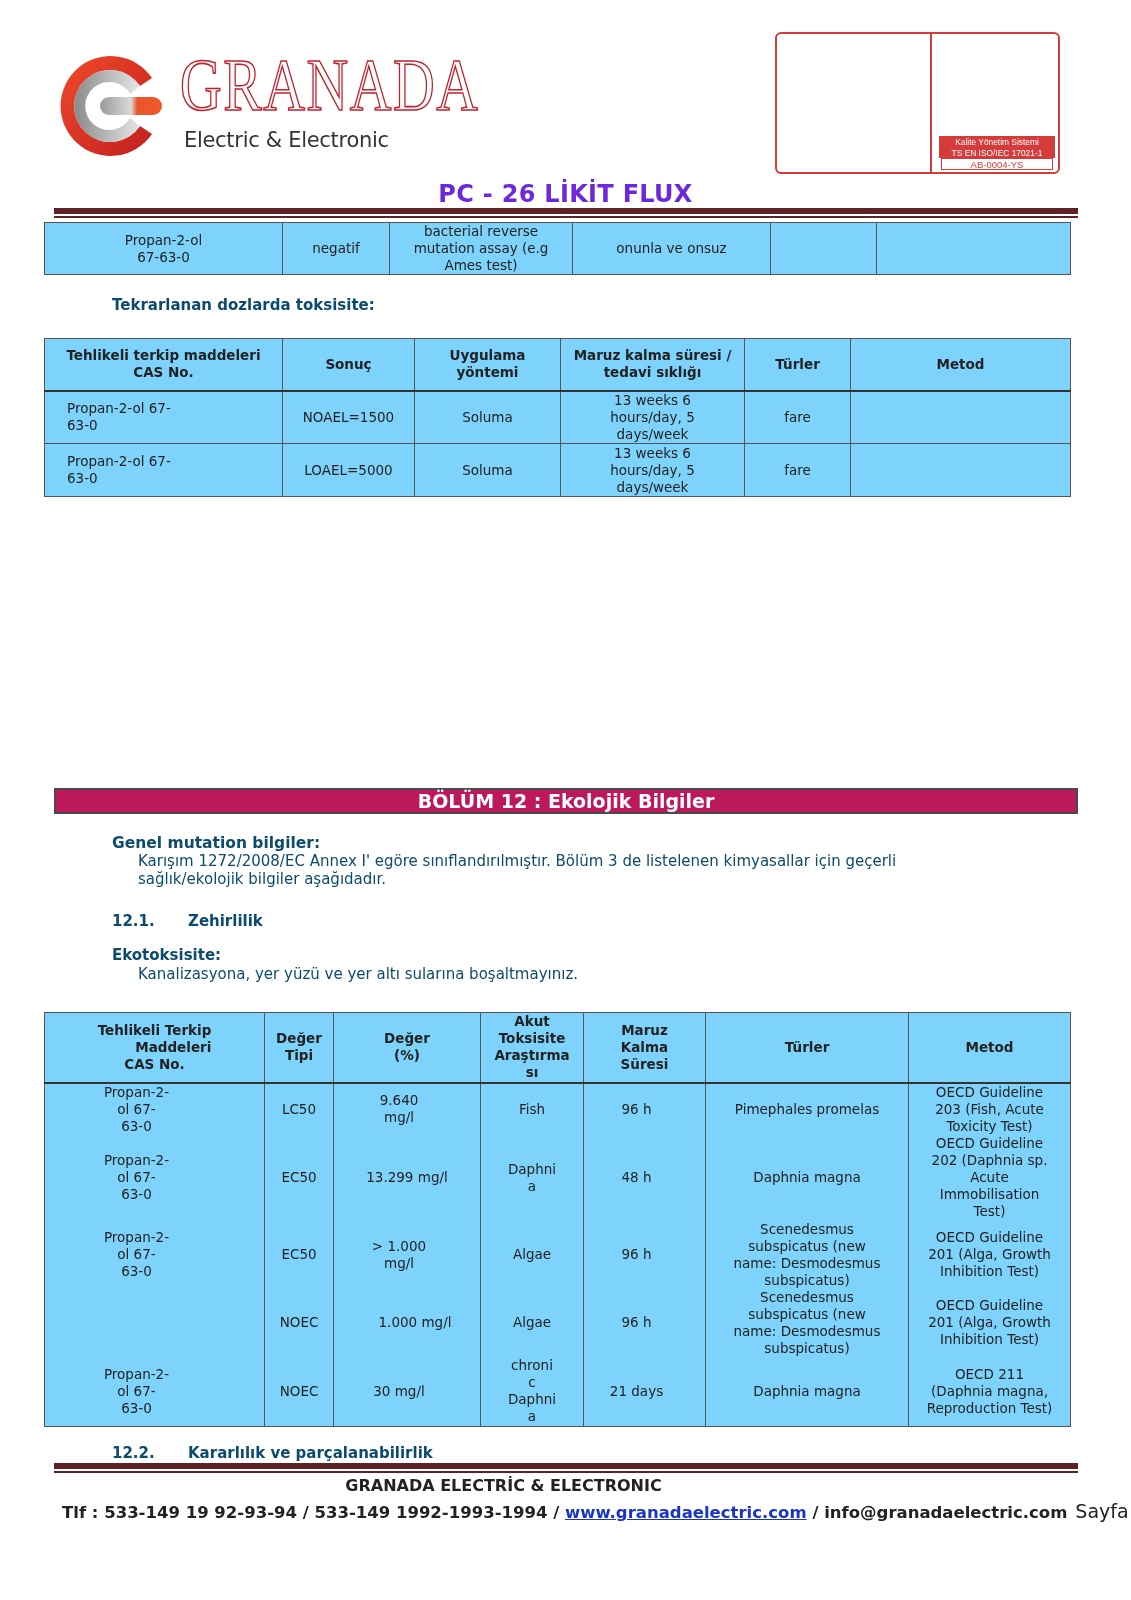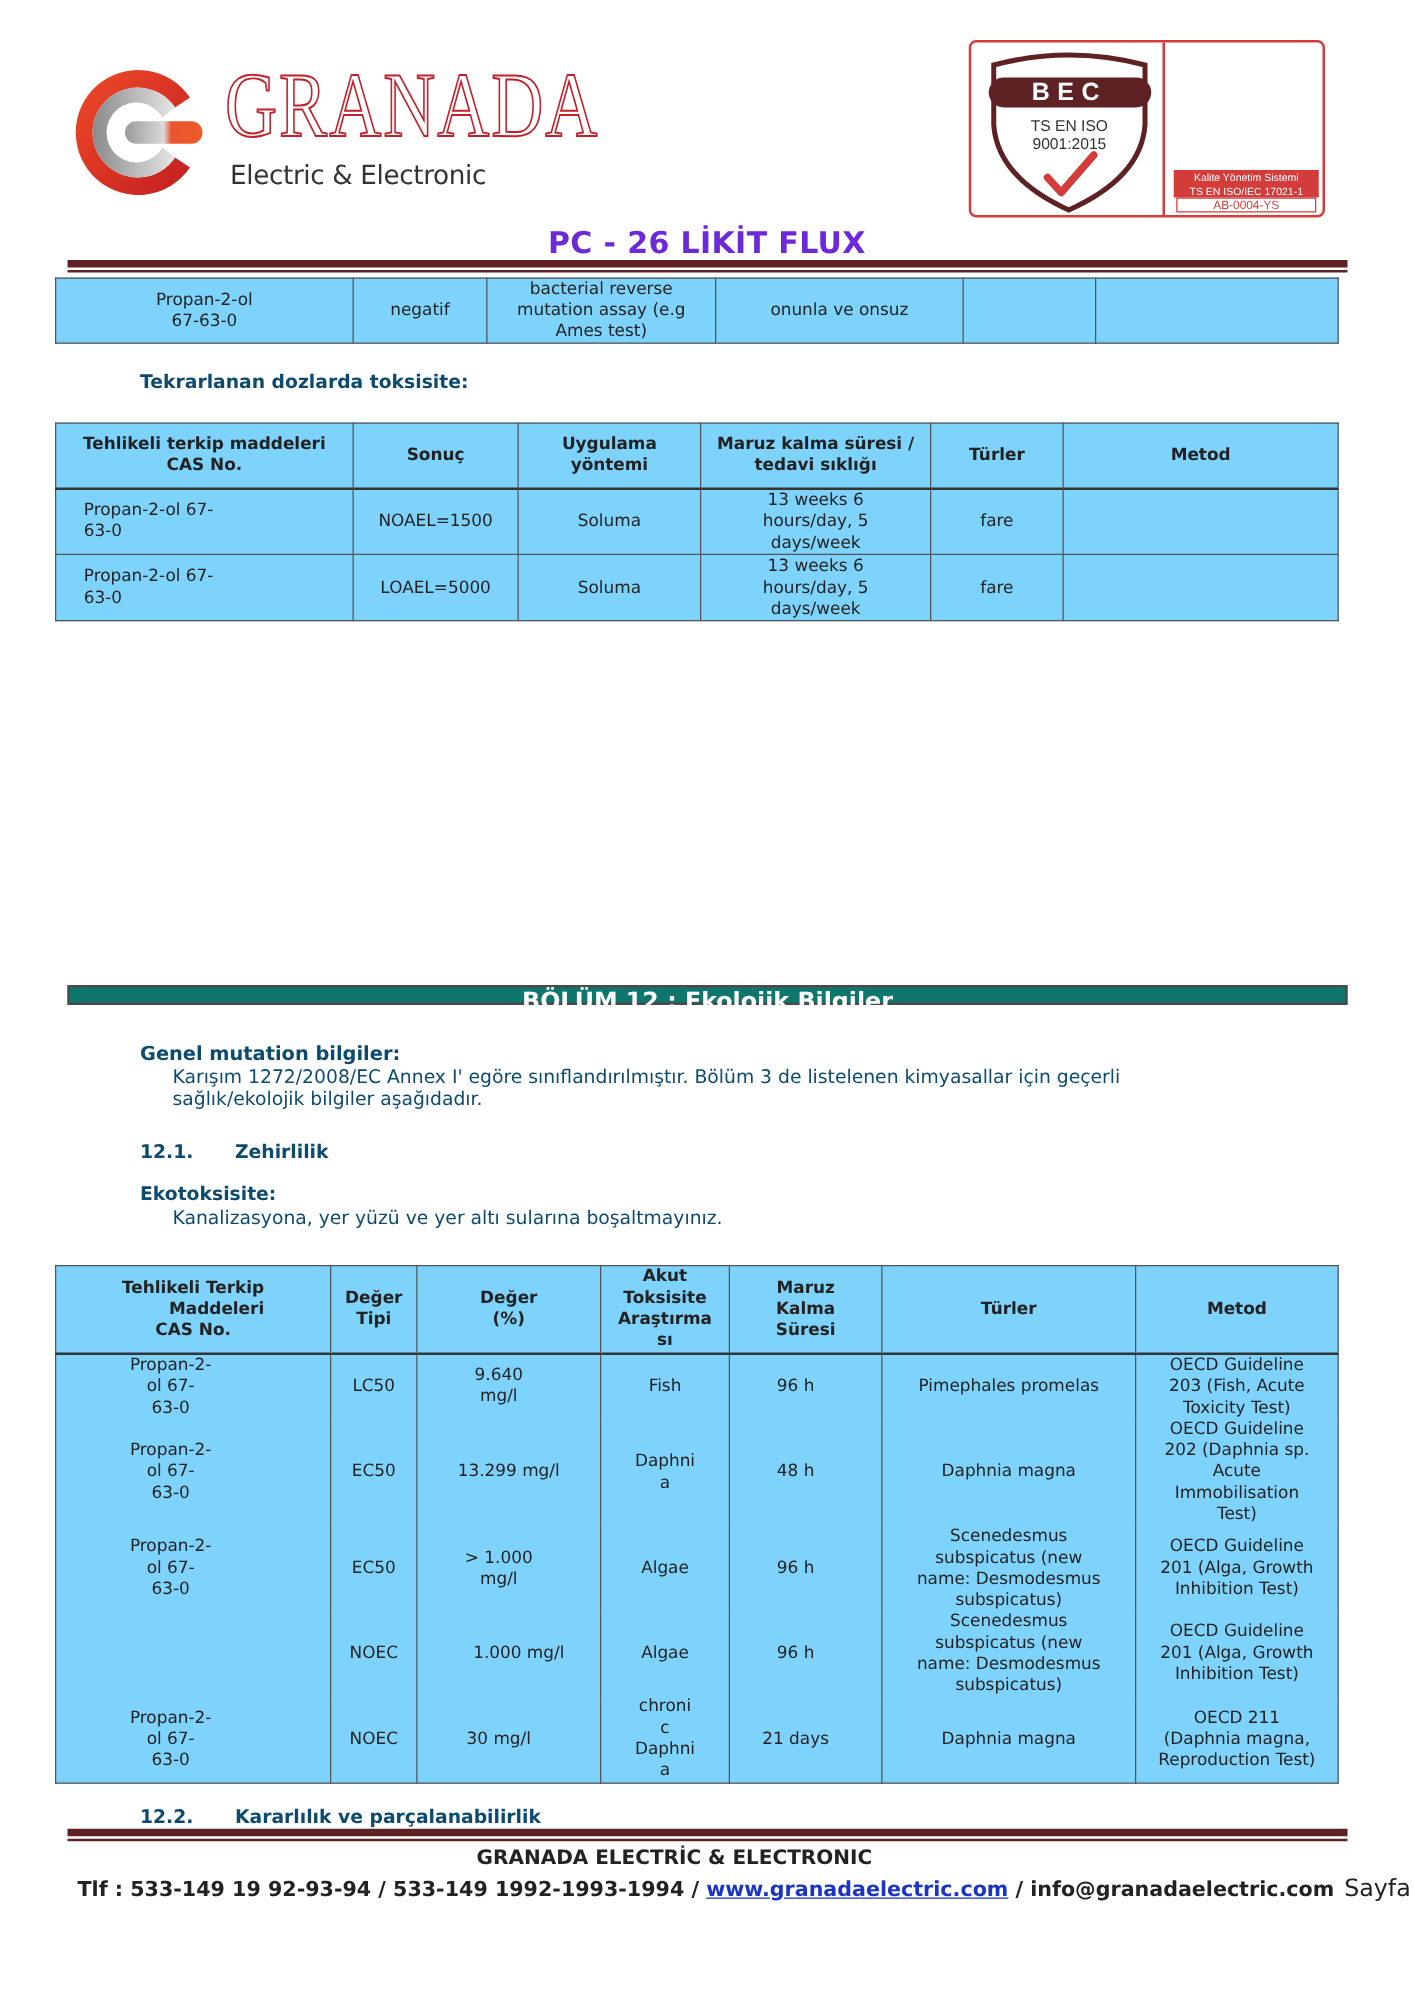--- a/index.html
+++ b/index.html
@@ -53,26 +53,26 @@
   #t2 td { height: 53px; }
 
   #t3 { left: 44px; top: 1012px; width: 1026px; }
   #t3 th { height: 70px; border-bottom: 2px solid #333; font-size: 13.5px; }
   #t3 td { border-top: none; border-bottom: none; padding: 0 4px; }
   #t3 tr:last-child td { border-bottom: 1px solid #555; }
 
   .text { position: absolute; font-family: "DejaVu Sans", sans-serif; font-size: 15px; color: #0c4a6e; line-height: 18px; }
   .bold { font-weight: bold; }
 
-  .section-bar { position: absolute; left: 54px; top: 788px; width: 1024px; height: 16px; background: #0f766e;
+  .section-bar { position: absolute; left: 54px; top: 788px; width: 1024px; height: 26px; background: #be185d;
     border: 2px solid #4a4a4a; color: #fff; font-family: "DejaVu Sans", sans-serif; font-weight: bold;
     font-size: 19px; text-align: center; line-height: 22px; }
 
   .footer-company { position: absolute; left: 0; width: 1007px; top: 1476px; text-align: center;
-    font-family: "DejaVu Sans", sans-serif; font-weight: bold; font-size: 16px; color: #222; margin-left: 36px; }
+    font-family: "DejaVu Sans", sans-serif; font-weight: bold; font-size: 16px; color: #222; }
   .footer-contact { position: absolute; left: 62px; top: 1500px; font-family: "DejaVu Sans", sans-serif;
     font-weight: bold; font-size: 16.5px; color: #222; white-space: nowrap; }
   .footer-contact .link { color: #1a33c8; text-decoration: underline; }
   .footer-page { font-weight: normal; font-size: 19px; margin-left: 8px; }
 </style>
 </head>
 <body>
 
 <div class="logo">
   <svg class="logo-mark" viewBox="0 0 116 116">
@@ -94,30 +94,20 @@
     </defs>
     <path d="M100 30 A50 50 0 1 0 100 86 L88 78 A36 36 0 1 1 88 38 Z" fill="url(#gRed)"></path>
     <path d="M88 38 A36 36 0 1 0 88 78 L78 70 A24 24 0 1 1 78 46 Z" fill="url(#gGray)"></path>
     <rect x="48" y="49" width="62" height="18" rx="9" fill="url(#bar)"></rect>
   </svg>
   <div class="logo-word">GRANADA</div>
   <div class="logo-sub">Electric &amp; Electronic</div>
 </div>
 
 <div class="cert">
-  <div class="bec">
-    <svg width="145" height="134" viewBox="0 0 145 134" style="position:absolute;left:0;top:0;">
-      <path d="M12 14 Q72 -2 133 14 L133 62 Q130 104 72 130 Q15 104 12 62 Z" fill="#fff" stroke="#5e2225" stroke-width="4"></path>
-      <rect x="8" y="24" width="130" height="24" rx="12" fill="#5e2225"></rect>
-      <path d="M55 104 L66 116 L92 86" fill="none" stroke="#d43b3b" stroke-width="6" stroke-linecap="round" stroke-linejoin="round"></path>
-    </svg>
-    <div class="bec-text" style="top:26px;font-family:'Liberation Sans',sans-serif;font-weight:bold;font-size:20px;color:#fff;letter-spacing:6px;line-height:20px;">BEC</div>
-    <div class="bec-text" style="top:56px;">TS EN ISO</div>
-    <div class="bec-text" style="top:70px;">9001:2015</div>
-  </div>
   <div class="cert-divider"></div>
   <div class="turkak-band">
     <div>Kalite Yönetim Sistemi</div>
     <div>TS EN ISO/IEC 17021-1</div>
   </div>
   <div class="turkak-code">AB-0004-YS</div>
 </div>
 
 <div class="doc-title">PC - 26 LİKİT FLUX</div>
 

